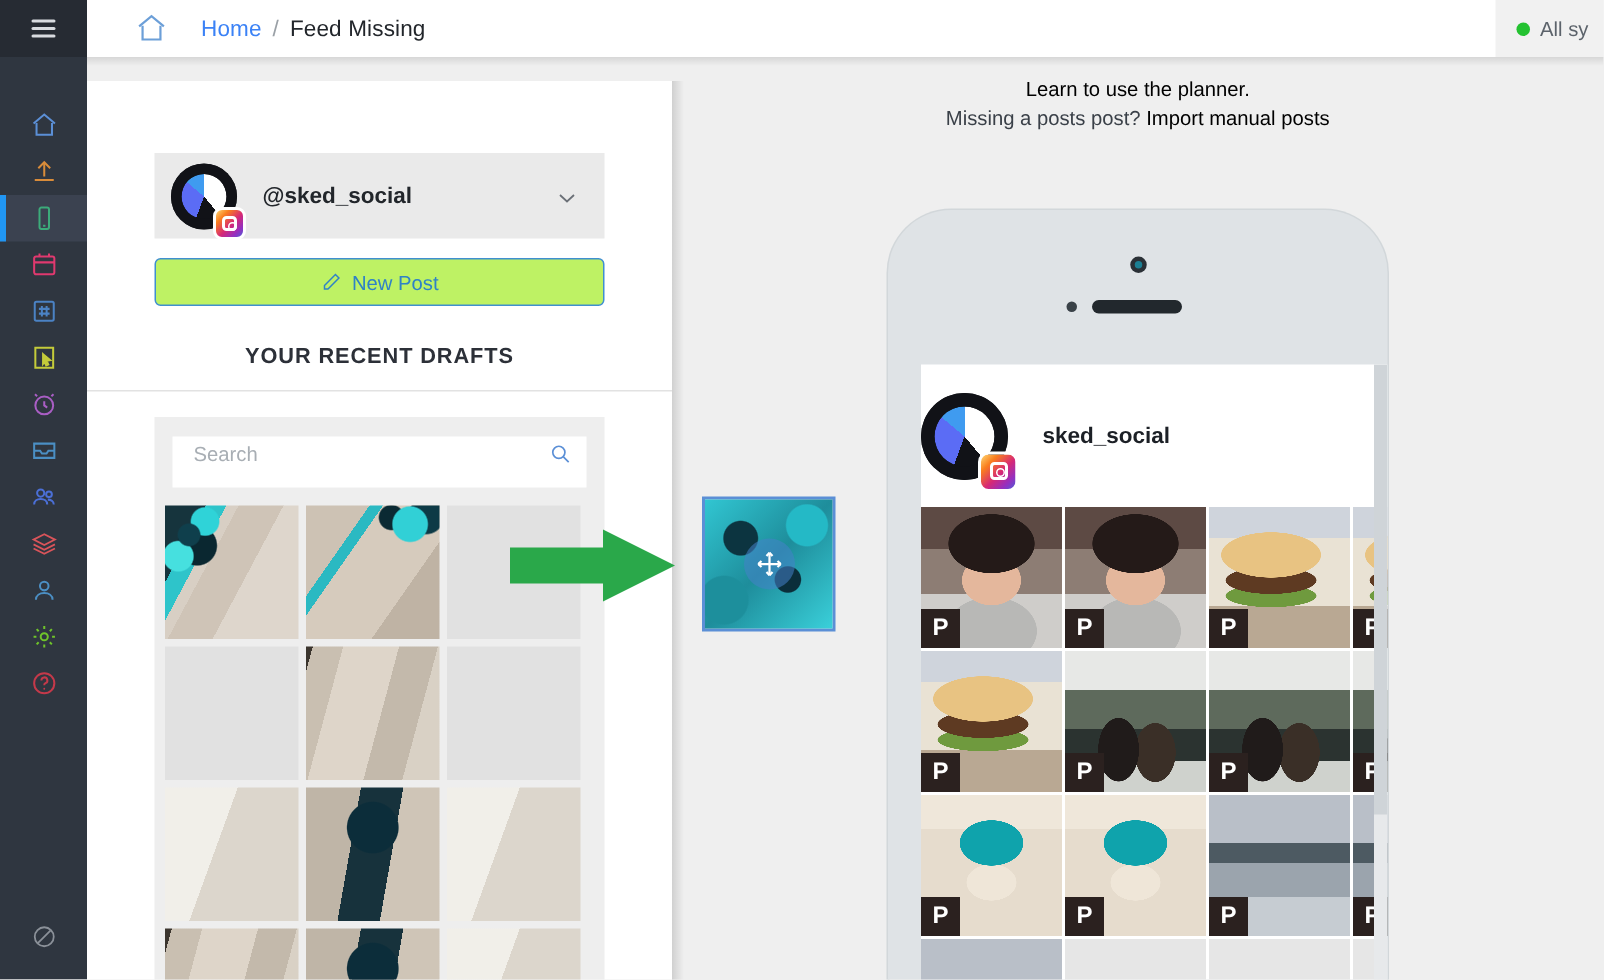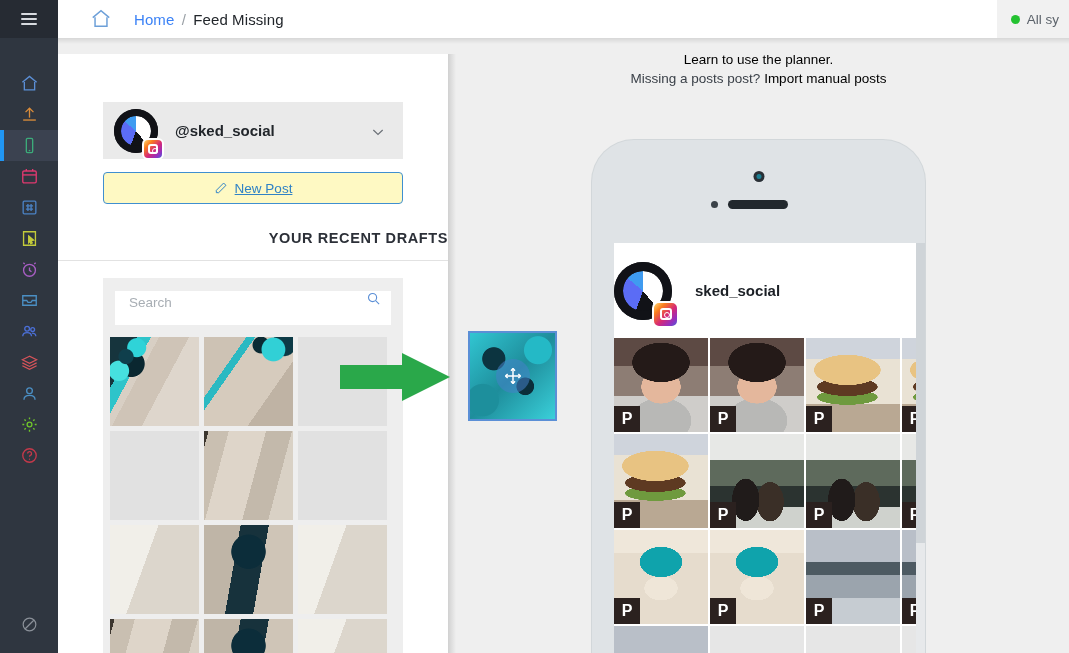--- a/index.html
+++ b/index.html
@@ -106,38 +106,37 @@
     display:flex; align-items:center; justify-content:center;
   }
   .ig-badge .ring { width:10px; height:10px; border:2px solid #fff; border-radius:3px; position:relative; }
   .ig-badge .ring:before{ content:""; position:absolute; left:2px; top:2px; width:4px; height:4px; border:1.5px solid #fff; border-radius:50%; }
   #account-name { margin-left:17px; font-size:15px; font-weight:bold; color:#22262b; }
   #account-chevron { position:absolute; right:17px; top:22px; }
 
   #btn-row { margin:13px 45px 0 45px; display:flex; gap:10px; }
   .outline-btn {
     flex:1; height:32px; border:1px solid #3f8fd0; border-radius:4px;
-    background:#fef9c3; color:#2f82c6; font-size:13.5px;
+    background:#bef264; color:#2f82c6; font-size:13.5px;
     display:flex; align-items:center; justify-content:center; gap:7px;
     cursor:pointer;
-    text-decoration:underline;
   }
   #drafts-title {
-    margin:26px 0 0 0; text-align:right;
+    margin:26px 0 0 0; text-align:center;
     font-size:14.5px; font-weight:bold; letter-spacing:.6px; color:#2c3038;
   }
   #drafts-divider { margin:14px 0 0 0; height:1px; background:#e2e2e2; }
 
   #drafts-box {
     margin:17px 45px 0 45px; background:#eeeeee;
     height:420px; position:relative; overflow:hidden;
   }
   #search-wrap { padding:13px 12px 0 12px; }
   #search-field {
-    height:34px; background:#fff; display:flex; 
+    height:34px; background:#fff; display:flex; align-items:center;
     padding:0 10px 12px 12px;
   }
   #search-input {
     flex:1; border:0; outline:0; font-size:13.5px; color:#3a3f46;
     font-family:"Liberation Sans", sans-serif; background:transparent;
   }
   #search-input::placeholder { color:#a8aeb4; }
 
   #draft-grid {
     position:absolute; left:7px; top:59px; width:282px;

